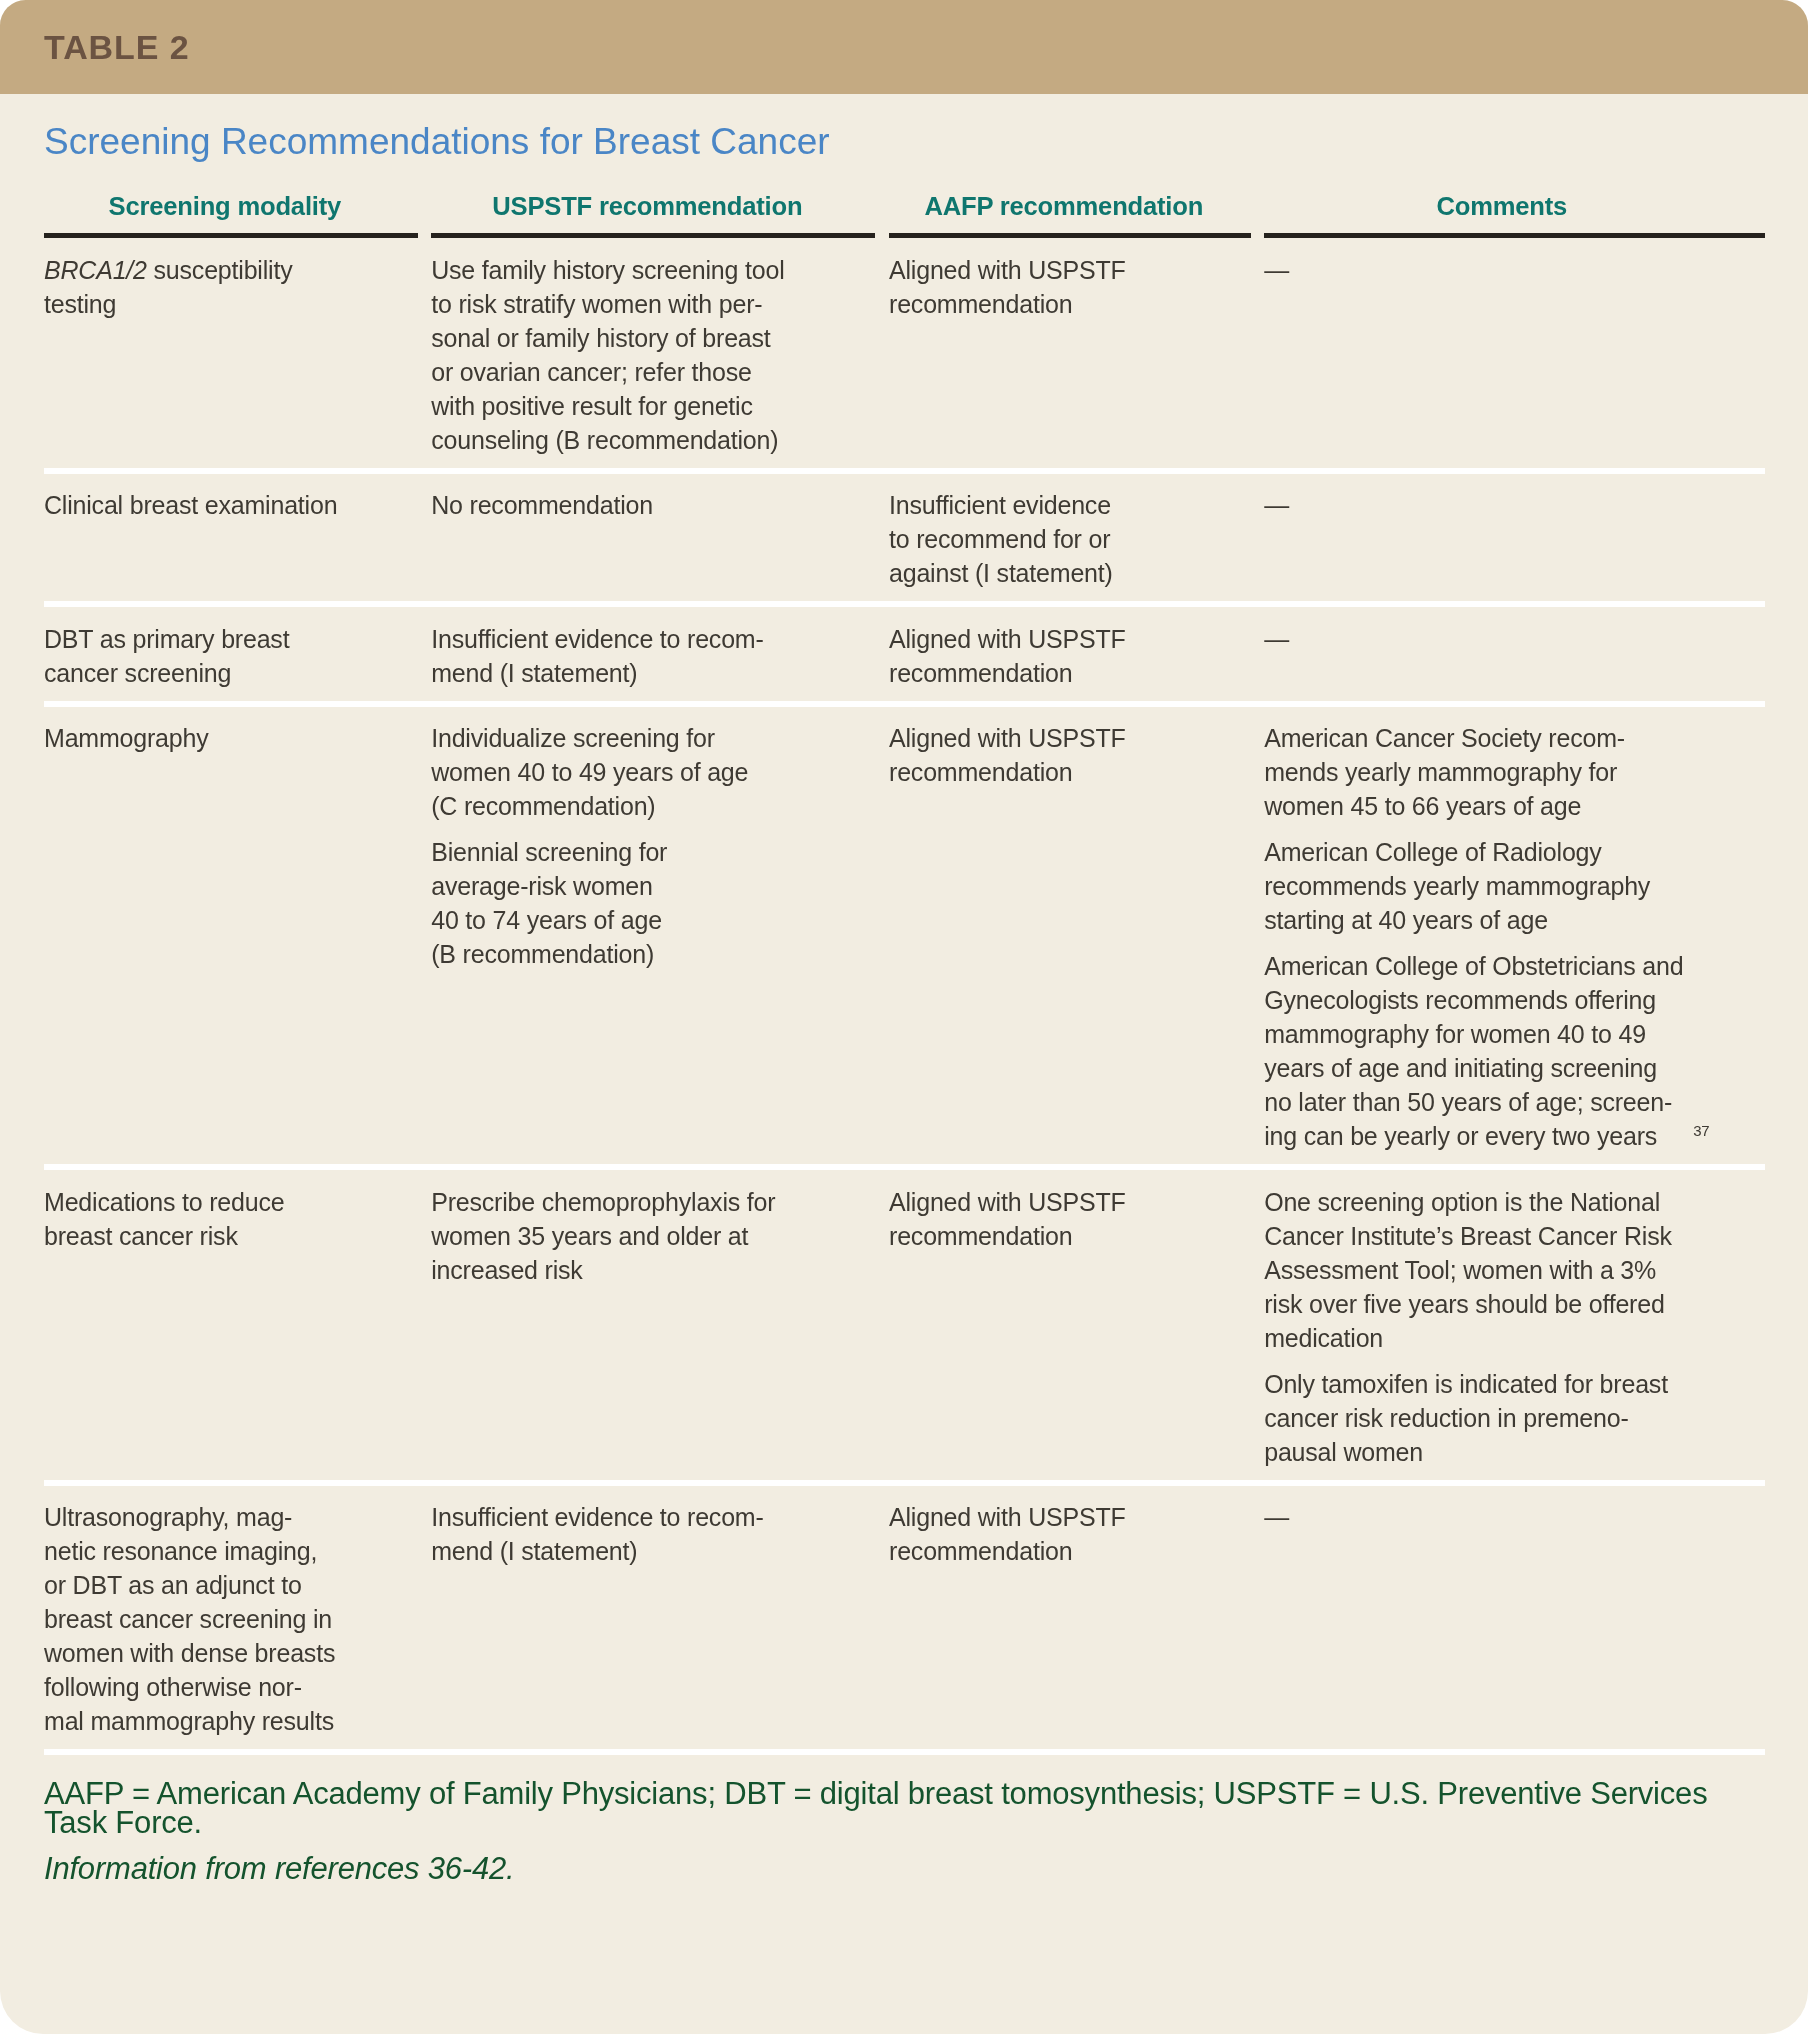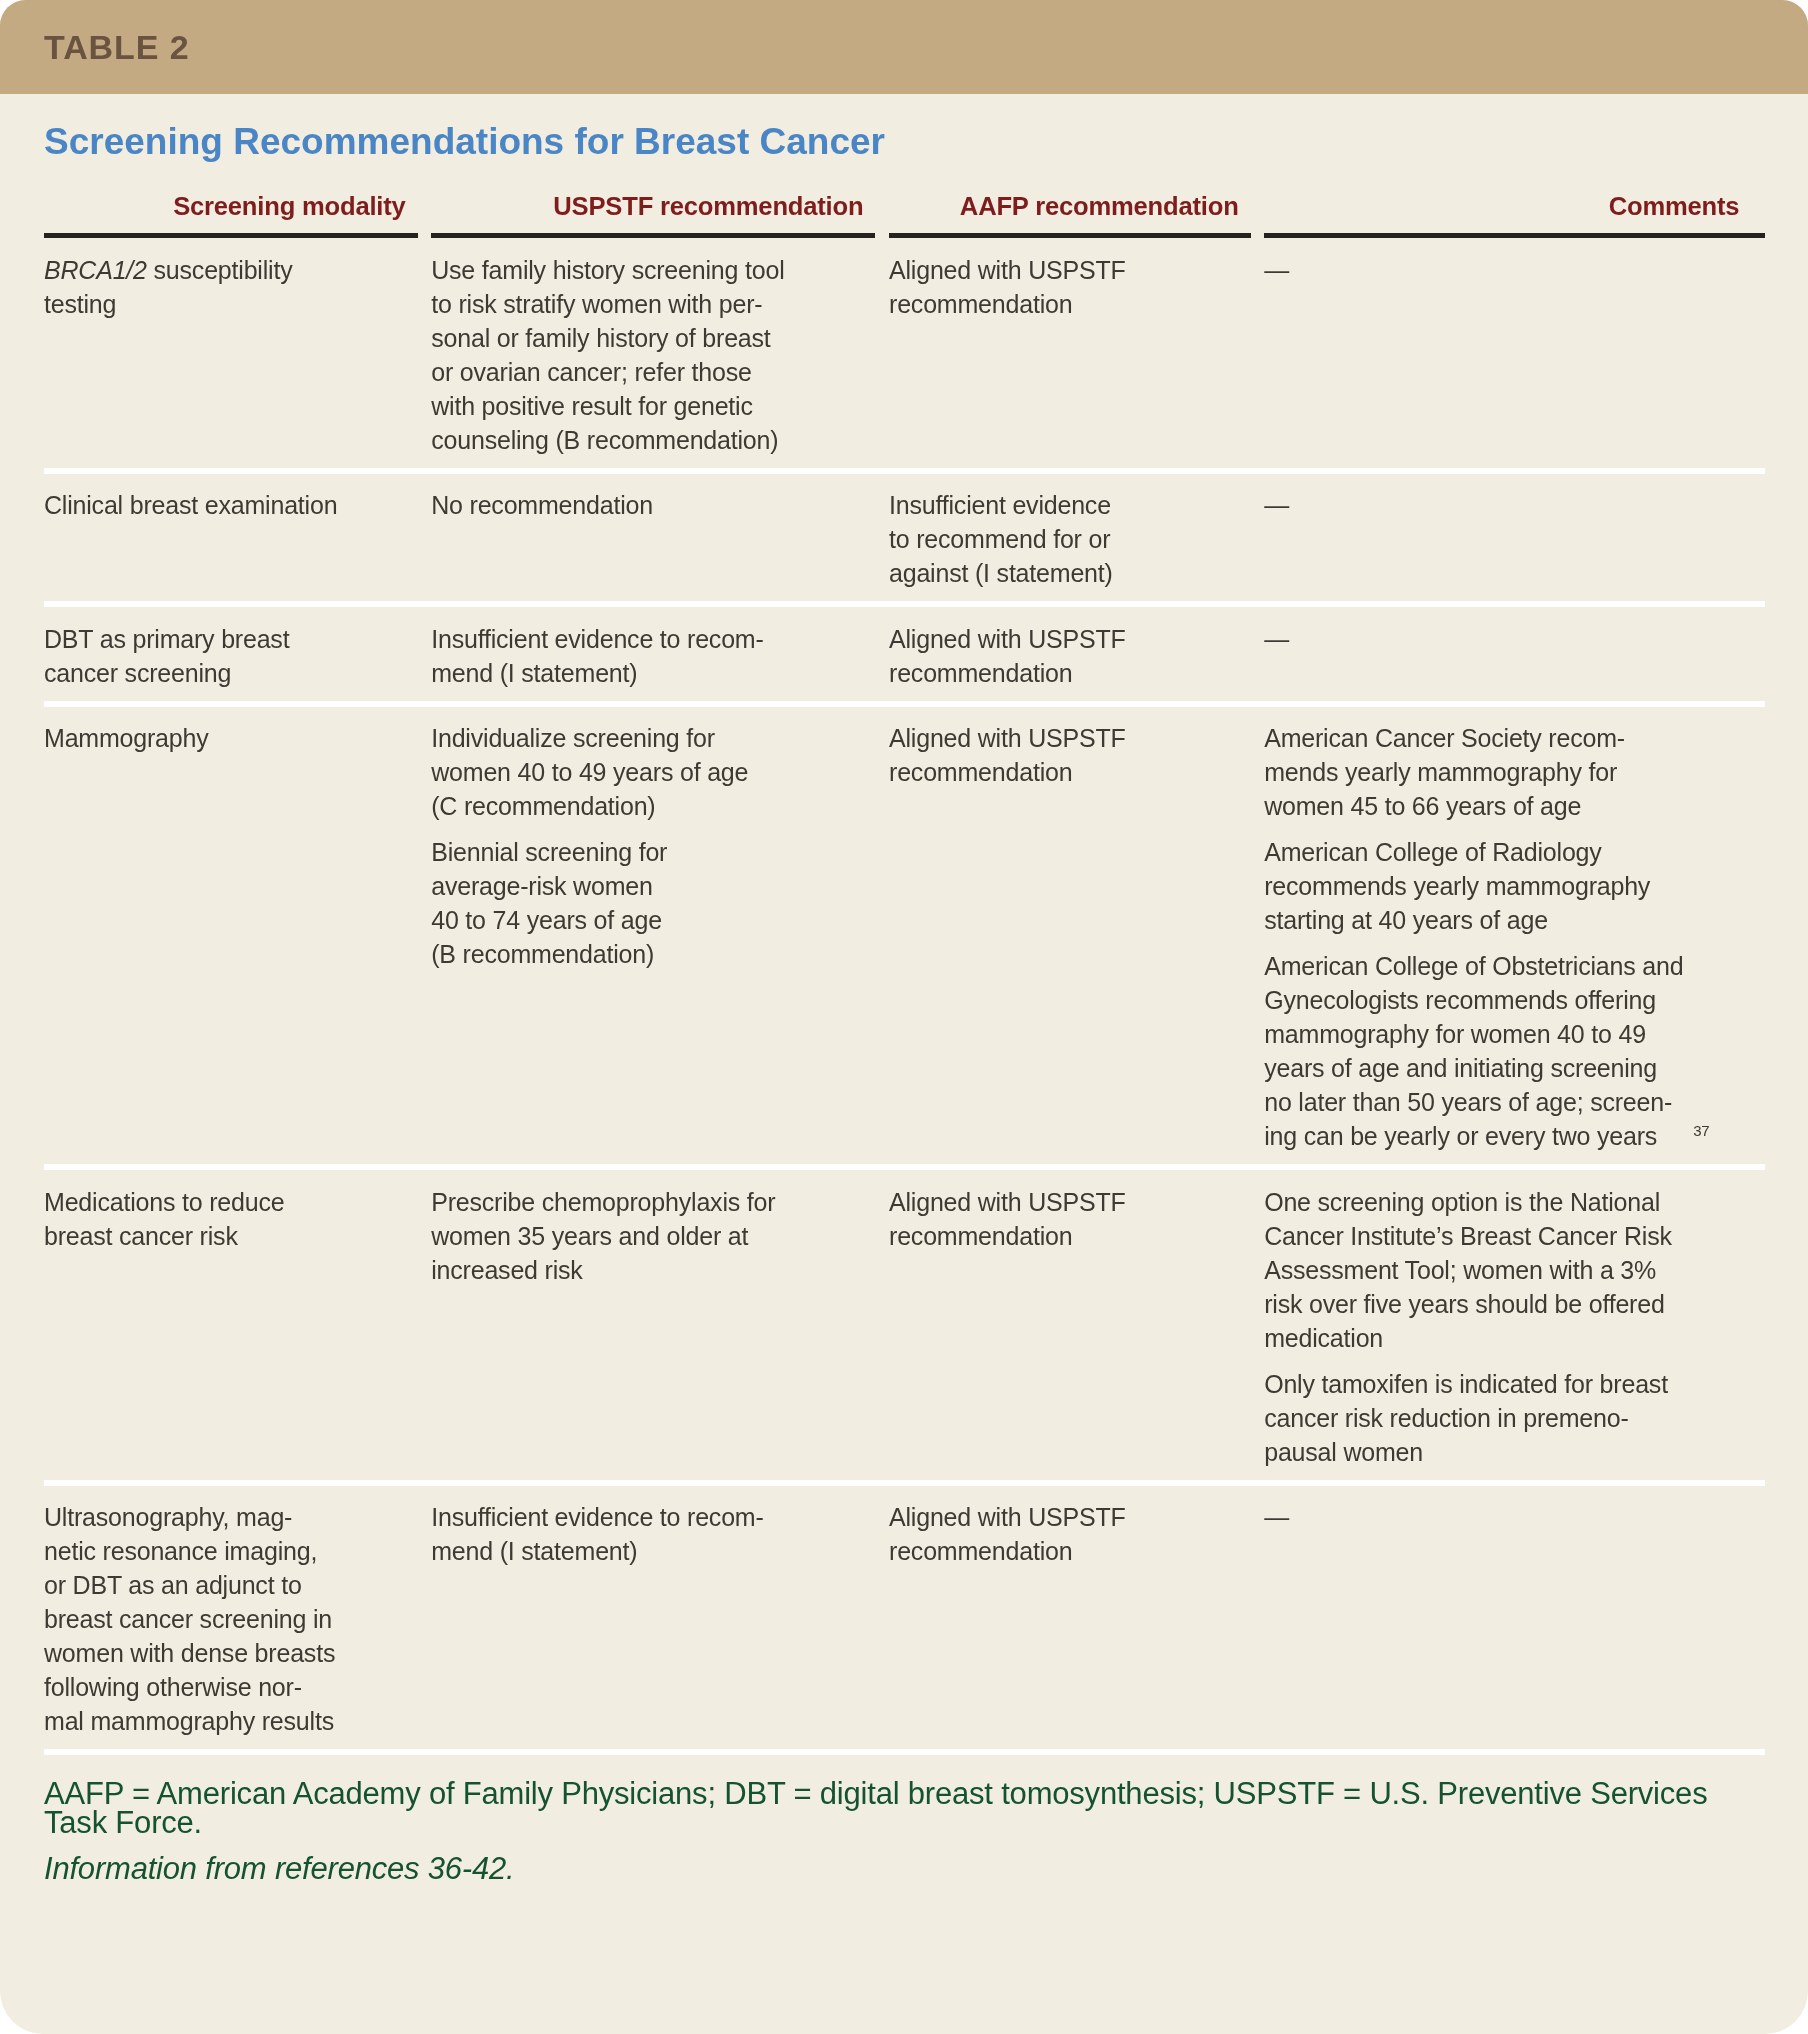--- a/index.html
+++ b/index.html
@@ -28,40 +28,40 @@
   .band-label {
     font-size: 34px;
     font-weight: bold;
     letter-spacing: 0.9px;
     color: #6b5342;
   }
   .bodyarea { padding: 0 43px 0 44px; }
   .title {
     margin: 27px 0 0 0;
     font-size: 37px;
-    font-weight: bold;
+    font-weight: normal;
     color: #4a86c6;
     letter-spacing: 0px;
   }
   table.rec {
     width: 100%;
     border-collapse: collapse;
     table-layout: fixed;
     margin-top: 5.1px;
   }
   col.c1 { width: 22.5%; }
   col.c2 { width: 26.6%; }
   col.c3 { width: 21.8%; }
   col.c4 { width: auto; }
   th {
-    text-align: right;
+    text-align: center;
     vertical-align: bottom;
     font-size: 25.6px;
     font-weight: bold;
-    color: #7f1d1d;
+    color: #0f766e;
     padding: 24px 25.6px 17px 0;
     position: relative;
     letter-spacing: -0.2px;
   }
   th::after {
     content: "";
     position: absolute;
     left: 0; right: 13.6px; bottom: 0;
     height: 5.1px;
     background: #26221d;

